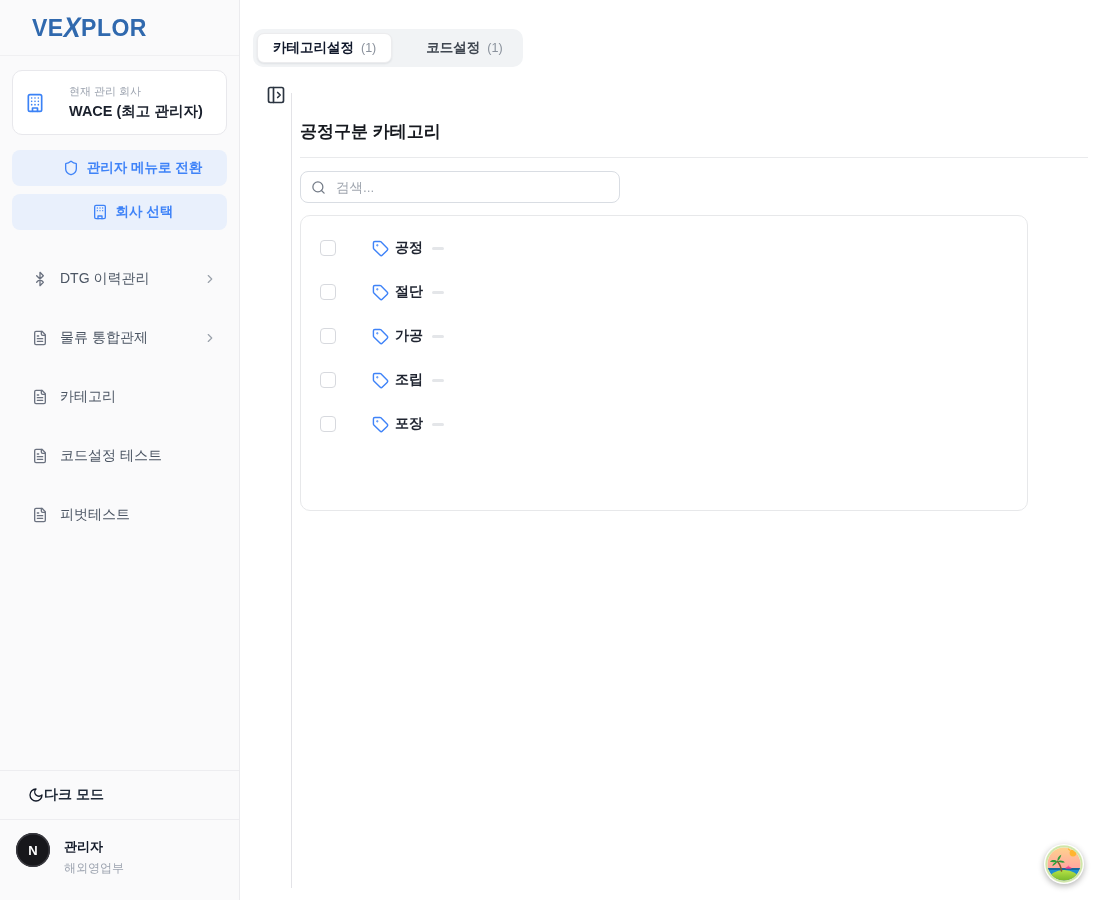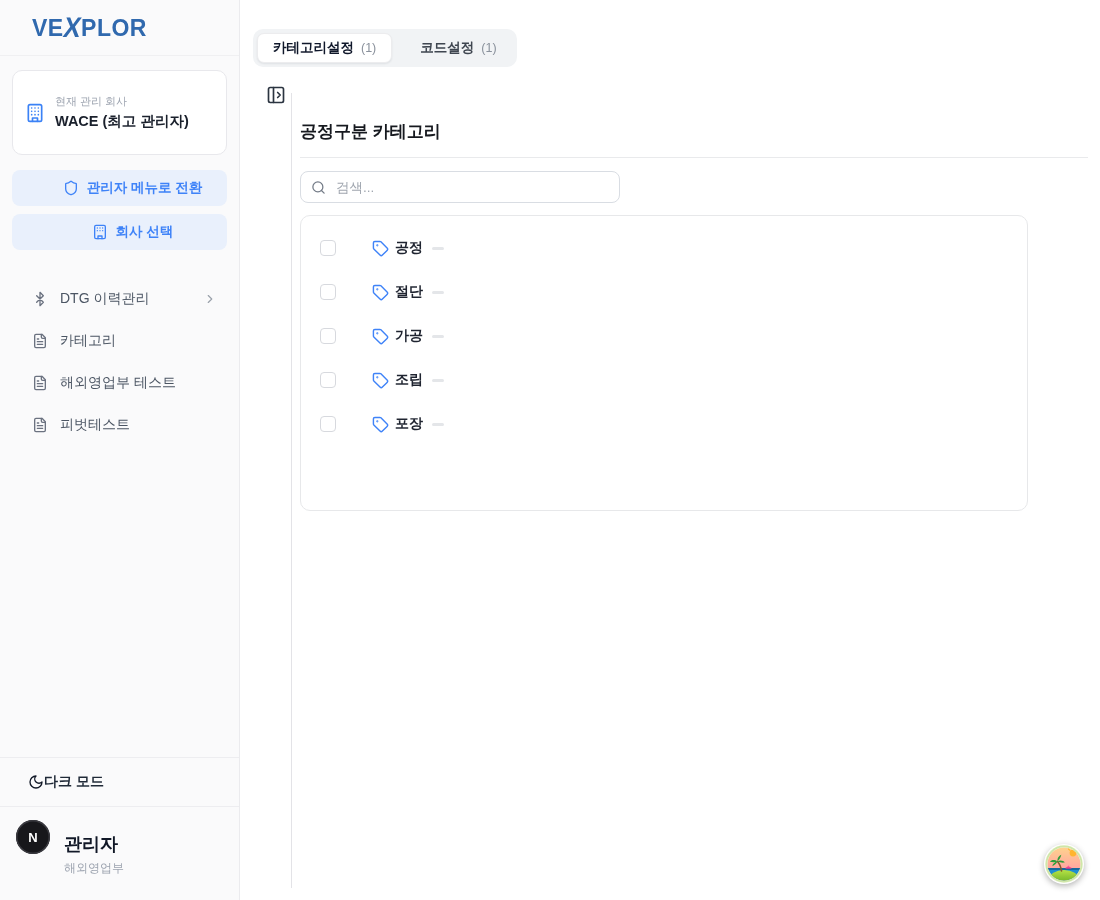--- a/index.html
+++ b/index.html
@@ -18,37 +18,37 @@
   }
   .logo-area {
     flex:0 0 56px; display:flex; align-items:center; padding-left:32px;
     border-bottom:1px solid #f0f0f2; box-sizing:border-box;
   }
   .logo { font-size:23px; font-weight:800; color:#3069ae; letter-spacing:.5px; }
   .logo .logo-x { display:inline-block; transform:skewX(-10deg) scaleY(1.12); font-size:1.1em; }
 
   .company-card {
     margin:14px 12px 0; background:#fff; border:1px solid #e8e8ec; border-radius:10px;
-    padding:23px 12px; display:flex; align-items:center; gap:10px;
+    padding:13px 12px; display:flex; align-items:center; gap:24px;
   }
   .cc-icon { color:#3b82f6; flex:0 0 auto; }
   .cc-label { font-size:11px; color:#9ca3af; margin-bottom:3px; }
   .cc-name { font-size:14.5px; font-weight:700; color:#1a202c;text-align:right; }
 
   .sb-btn {
     margin:8px 12px 0; height:36px; background:#e9f0fc; border:none; border-radius:8px;
     color:#3f83f8; font-size:13.5px; font-weight:600;
     display:flex; align-items:center; justify-content:center; gap:8px; cursor:pointer;
     font-family:inherit;
     padding-left:32px;
   }
   .sb-btn:first-of-type { margin-top:15px; }
   .sb-btn svg { color:#3f83f8; }
 
-  .nav { margin-top:28px; padding:0 12px; display:flex; flex-direction:column; }
+  .nav { margin-top:28px; padding:0 12px; display:flex; flex-direction:column;gap:17px; }
   .nav-item {
     height:42px; display:flex; align-items:center; gap:12px;
     padding:0 10px 0 20px; border-radius:8px; color:#4b5563; font-size:14px; cursor:pointer;
   }
   .nav-item .nicon { color:#6b7280; display:flex; }
   .nav-item .chev { margin-left:auto; color:#9aa1ab; display:flex; }
 
   .spacer { flex:1; }
 
   .darkmode-row {
@@ -58,29 +58,29 @@
   .darkmode-row svg { color:#111827; }
 
   .user-row {
     border-top:1px solid #ededf0; padding:13px 16px 23px; display:flex; align-items:flex-start; gap:14px;
   }
   .avatar {
     width:34px; height:34px; border-radius:50%; background:#17171b; color:#fff;
     display:flex; align-items:center; justify-content:center;
     font-size:13px; font-weight:700; box-shadow:inset 0 0 0 1.5px #3a3a40;
   }
-  .u-name { font-size:18px; font-weight:700; color:#111827; margin-top:12px; }
+  .u-name { font-size:13px; font-weight:700; color:#111827; margin-top:5px; }
   .u-dept { font-size:12px; color:#9ca3af; margin-top:4px; }
 
   
   .main { position:absolute; left:240px; top:0; right:0; bottom:0; background:#fff; }
 
   .tabs {
     position:absolute; left:13px; top:29px; background:#f1f3f5; border-radius:10px;
-    padding:4px; display:inline-flex; gap:12px; box-sizing:border-box;
+    padding:4px; display:inline-flex; gap:18px; box-sizing:border-box;
   }
   .tab {
     padding:6px 16px; border-radius:7px; font-size:13.5px; color:#3f4650;
     display:flex; gap:7px; align-items:center; cursor:pointer; font-weight:600; white-space:nowrap;
   }
   .tab.active {
     background:#fff; border:1px solid #ececee; padding:5px 15px; color:#0f172a;
     box-shadow:0 1px 2px rgba(16,24,40,.08);
   }
   .tab .count { color:#8a919c; font-weight:500; font-size:12.5px; }
@@ -181,31 +181,46 @@
       </span>
     </div>
     <div class="nav-item">
       <span class="nicon">
         <svg width="16" height="16" viewBox="0 0 24 24" fill="none" stroke="currentColor" stroke-width="2" stroke-linecap="round" stroke-linejoin="round">
             <path d="M15 2H6a2 2 0 0 0-2 2v16a2 2 0 0 0 2 2h12a2 2 0 0 0 2-2V7Z"></path>
             <path d="M14 2v4a2 2 0 0 0 2 2h4"></path>
             <path d="M10 9H8M16 13H8M16 17H8"></path>
           </svg>
       </span>
-      <span class="nlabel">카테고리</span>
+      <span class="nlabel">물류 통합관제</span>
+      <span class="chev">
+        <svg width="14" height="14" viewBox="0 0 24 24" fill="none" stroke="currentColor" stroke-width="2" stroke-linecap="round" stroke-linejoin="round">
+            <path d="m9 18 6-6-6-6"></path>
+          </svg>
+      </span>
     </div>
     <div class="nav-item">
       <span class="nicon">
         <svg width="16" height="16" viewBox="0 0 24 24" fill="none" stroke="currentColor" stroke-width="2" stroke-linecap="round" stroke-linejoin="round">
             <path d="M15 2H6a2 2 0 0 0-2 2v16a2 2 0 0 0 2 2h12a2 2 0 0 0 2-2V7Z"></path>
             <path d="M14 2v4a2 2 0 0 0 2 2h4"></path>
             <path d="M10 9H8M16 13H8M16 17H8"></path>
           </svg>
       </span>
-      <span class="nlabel">해외영업부 테스트</span>
+      <span class="nlabel">카테고리</span>
+    </div>
+    <div class="nav-item">
+      <span class="nicon">
+        <svg width="16" height="16" viewBox="0 0 24 24" fill="none" stroke="currentColor" stroke-width="2" stroke-linecap="round" stroke-linejoin="round">
+            <path d="M15 2H6a2 2 0 0 0-2 2v16a2 2 0 0 0 2 2h12a2 2 0 0 0 2-2V7Z"></path>
+            <path d="M14 2v4a2 2 0 0 0 2 2h4"></path>
+            <path d="M10 9H8M16 13H8M16 17H8"></path>
+          </svg>
+      </span>
+      <span class="nlabel">코드설정 테스트</span>
     </div>
     <div class="nav-item">
       <span class="nicon">
         <svg width="16" height="16" viewBox="0 0 24 24" fill="none" stroke="currentColor" stroke-width="2" stroke-linecap="round" stroke-linejoin="round">
             <path d="M15 2H6a2 2 0 0 0-2 2v16a2 2 0 0 0 2 2h12a2 2 0 0 0 2-2V7Z"></path>
             <path d="M14 2v4a2 2 0 0 0 2 2h4"></path>
             <path d="M10 9H8M16 13H8M16 17H8"></path>
           </svg>
       </span>
       <span class="nlabel">피벗테스트</span>

